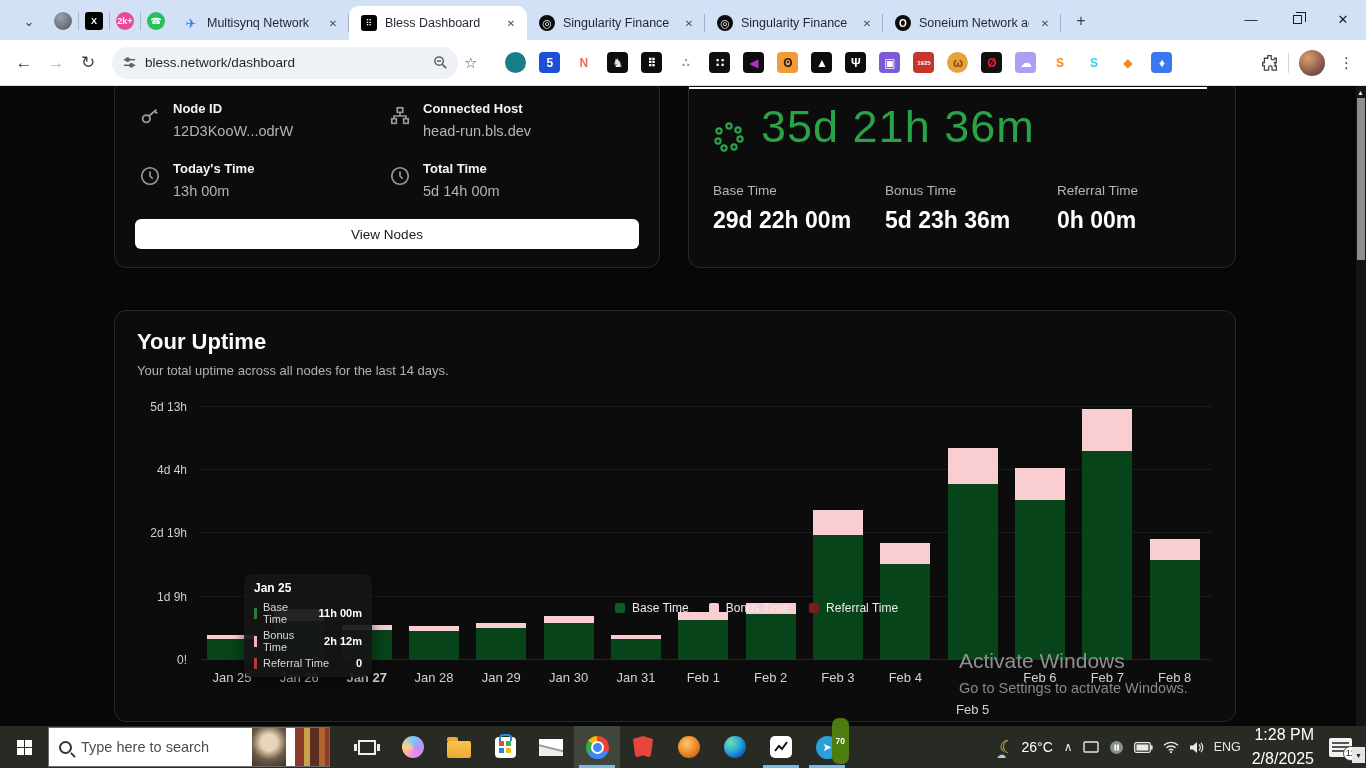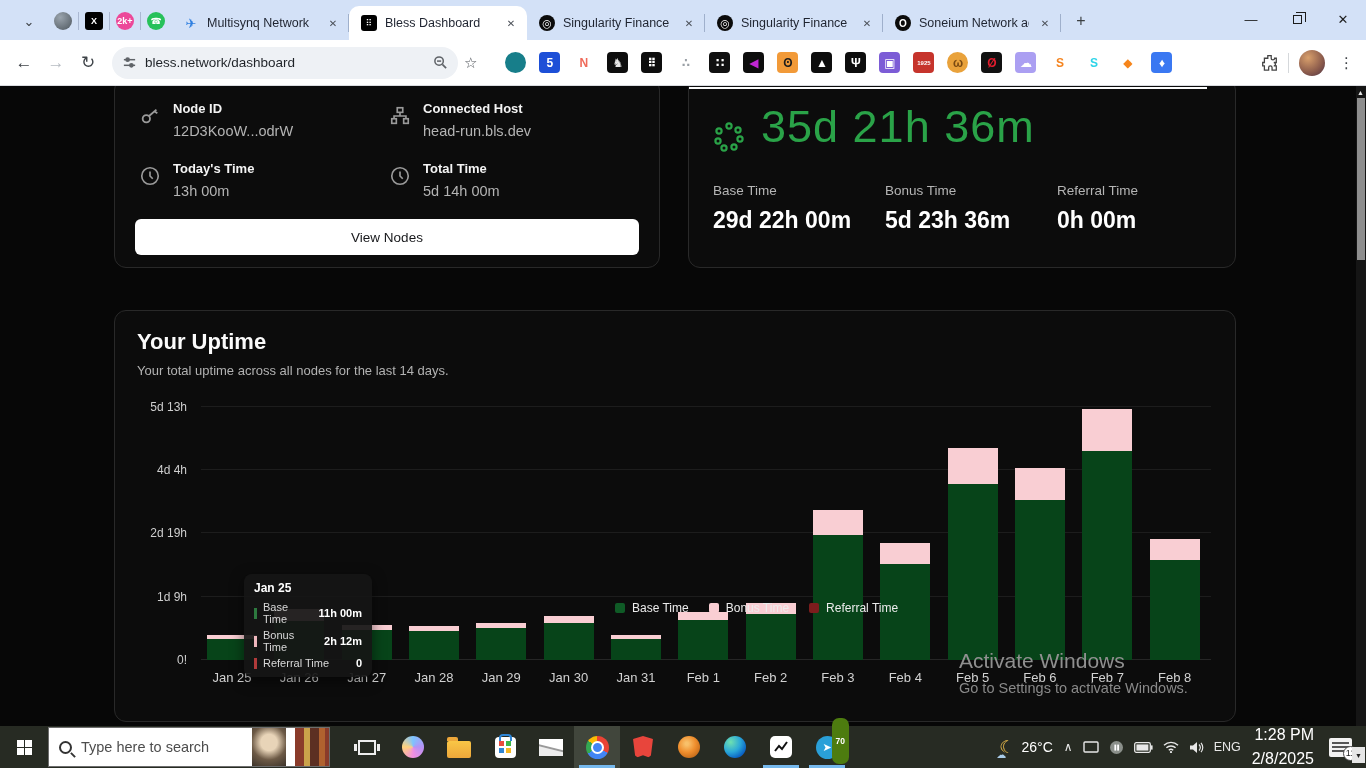--- a/index.html
+++ b/index.html
@@ -45,21 +45,21 @@
 .kebab{font-size:15px;color:#3f4449;padding:0 4px;}
 
 .content{position:relative;height:640px;background:#070707;overflow:hidden;color:#eee;}
 .card{position:absolute;background:#0c0c0c;border:1px solid #292929;border-radius:12px;}
 #node-card{left:114px;top:-8px;width:546px;height:190px;}
 .info-grid{display:grid;grid-template-columns:1fr 1fr;padding:22px 20px 0 24px;row-gap:22px;}
 .info-item{display:flex;gap:12px;}
 .info-icon{width:22px;height:22px;color:#9a9a9a;margin-top:4px;flex:none;}
 .info-label{font-weight:700;font-size:13px;color:#f4f4f4;margin-bottom:7px;}
 .info-value{font-size:14.5px;color:#b4b4b4;}
-.view-nodes{display:block;margin:20px 20px 0;width:calc(100% - 40px);height:36px;background:#fff;color:#17181b;font-size:13.5px;border:none;border-radius:6px;}
+.view-nodes{display:block;margin:20px 20px 0;width:calc(100% - 40px);height:30px;background:#fff;color:#17181b;font-size:13.5px;border:none;border-radius:6px;}
 #uptime-card{left:688px;top:-8px;width:548px;height:190px;}
 .uptime-topline{position:absolute;left:0;top:8px;width:518px;height:2px;background:#fdfdfd;}
 .uptime-head{display:flex;align-items:flex-end;gap:16px;padding:22px 24px 0;}
 .uptime-total{font-size:45px;color:#2aa348;letter-spacing:1px;}
 .uptime-stats{display:grid;grid-template-columns:172px 172px auto;padding:30px 24px 0;}
 .stat-label{font-size:13.5px;color:#b5b5b5;}
 .stat-value{font-size:23px;font-weight:700;color:#fff;margin-top:9px;}
 #chart-card{left:114px;top:224px;width:1122px;height:412px;}
 .chart-title{font-size:22px;font-weight:700;color:#fbfbfb;padding:18px 0 0 22px;}
 .chart-sub{font-size:13px;color:#b2b2b2;padding:8px 0 0 22px;}
@@ -360,21 +360,21 @@
         <div class="xlabel" style="left: -4px;">Jan 25</div>
         <div class="bar-col" style="left: 73.33px;">
           <div class="seg-bonus" style="height: 12px;"></div>
           <div class="seg-base" style="height: 39px;"></div>
         </div>
         <div class="xlabel" style="left: 63.33px;">Jan 26</div>
         <div class="bar-col" style="left: 140.66px;">
           <div class="seg-bonus" style="height: 5px;"></div>
           <div class="seg-base" style="height: 30px;"></div>
         </div>
-        <div class="xlabel" style="left: 130.66px;">Jan 27</div>
+        <div class="xlabel" style="left: 130.66px; font-weight: bold;">Jan 27</div>
         <div class="bar-col" style="left: 207.99px;">
           <div class="seg-bonus" style="height: 5px;"></div>
           <div class="seg-base" style="height: 29px;"></div>
         </div>
         <div class="xlabel" style="left: 197.99px;">Jan 28</div>
         <div class="bar-col" style="left: 275.32px;">
           <div class="seg-bonus" style="height: 5px;"></div>
           <div class="seg-base" style="height: 32px;"></div>
         </div>
         <div class="xlabel" style="left: 265.32px;">Jan 29</div>
@@ -405,21 +405,21 @@
         <div class="xlabel" style="left: 601.97px;">Feb 3</div>
         <div class="bar-col" style="left: 679.3px;">
           <div class="seg-bonus" style="height: 21px;"></div>
           <div class="seg-base" style="height: 96px;"></div>
         </div>
         <div class="xlabel" style="left: 669.3px;">Feb 4</div>
         <div class="bar-col" style="left: 746.63px;">
           <div class="seg-bonus" style="height: 36px;"></div>
           <div class="seg-base" style="height: 176px;"></div>
         </div>
-        <div class="xlabel" style="left: 736.63px;">Feb 5</div>
+        <div class="xlabel" style="left: 736.63px; margin-top: 32px;">Feb 5</div>
         <div class="bar-col" style="left: 813.96px;">
           <div class="seg-bonus" style="height: 32px;"></div>
           <div class="seg-base" style="height: 160px;"></div>
         </div>
         <div class="xlabel" style="left: 803.96px;">Feb 6</div>
         <div class="bar-col" style="left: 881.29px;">
           <div class="seg-bonus" style="height: 42px;"></div>
           <div class="seg-base" style="height: 209px;"></div>
         </div>
         <div class="xlabel" style="left: 871.29px;">Feb 7</div>

